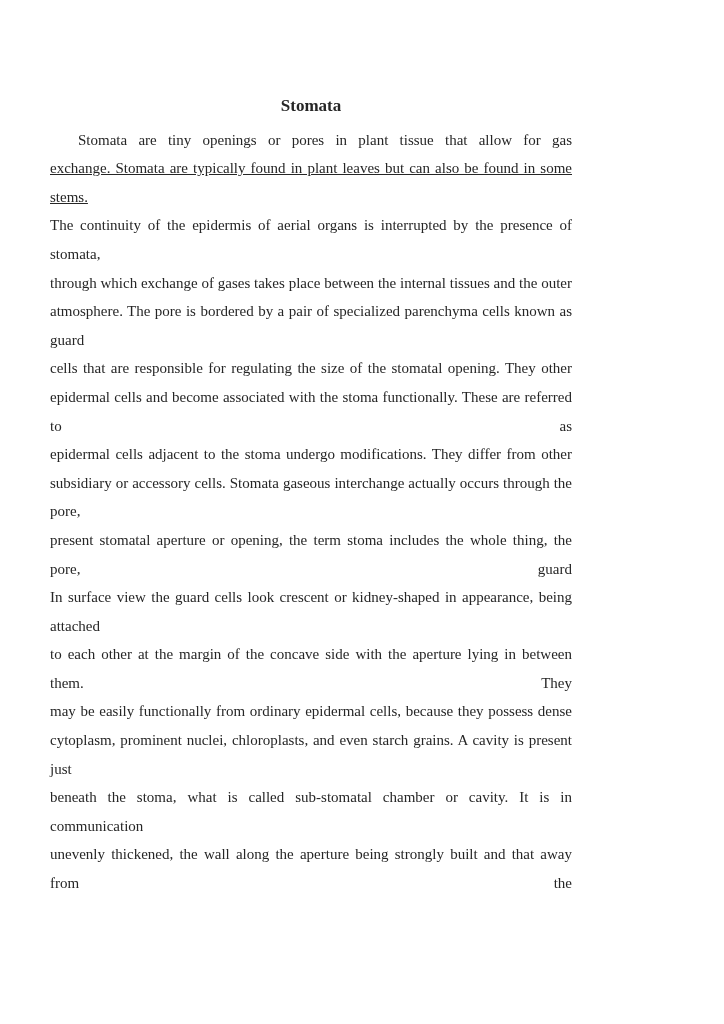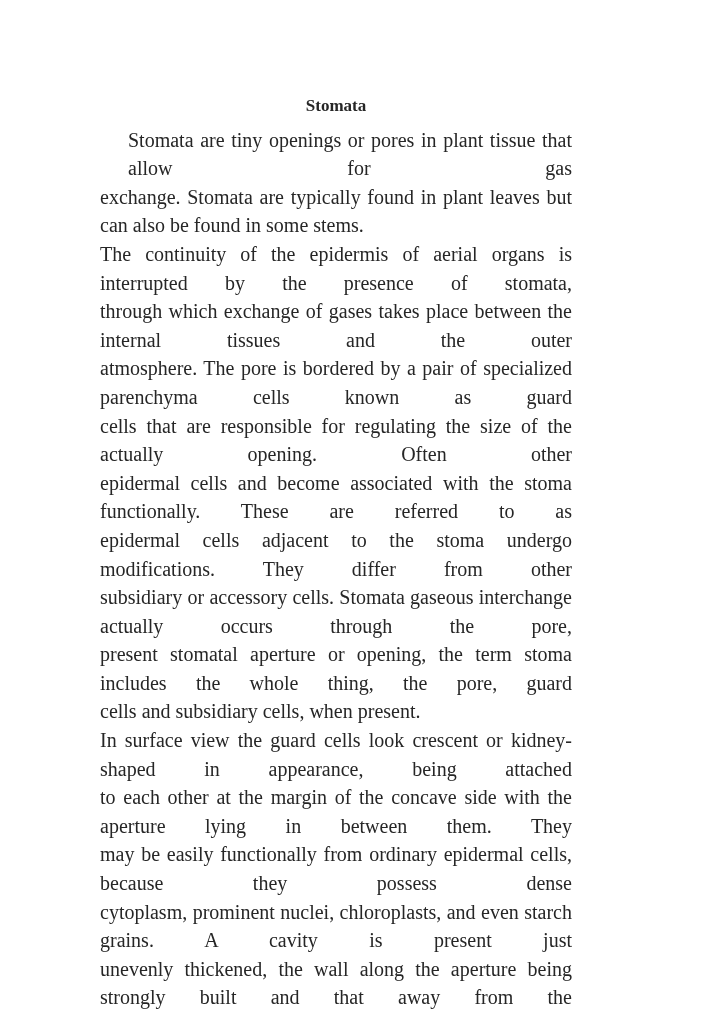--- a/index.html
+++ b/index.html
@@ -14,40 +14,41 @@
     position: relative;
     font-family: "Liberation Serif", "DejaVu Serif", serif;
     color: #262626;
   }
   .doc {
     position: absolute;
     top: 0; left: 0;
     width: 659px;
     height: 1024px;
     box-sizing: border-box;
-    padding: 92px 87px 0 100px; 
+    padding: 92px 87px 0 50px; 
     background: #ffffff;
   }
   .page-title {
     font-size: 17px;
     font-weight: bold;
     text-align: center;
     line-height: 28.6px;
     margin: 0 0 5px 0;
   }
   .para { margin: 0; }
   .line {
-    font-size: 20px;
+    font-size: 15px;
     line-height: 28.6px;
     text-align: justify;
     text-align-last: justify;
     white-space: normal;
   }
   .line.last {
     text-align-last: left;
+    text-decoration: underline;
   }
   .para.indent-first .line:first-child {
     padding-left: 28px;
     box-sizing: border-box;
   }
 </style>
 </head>
 <body>
 
 <div class="doc">
@@ -55,29 +56,29 @@
 
   <div class="para indent-first">
       <div class="line">Stomata are tiny openings or pores in plant tissue that allow for gas</div>
       <div class="line last">exchange. Stomata are typically found in plant leaves but can also be found in some stems.</div>
     </div>
 
   <div class="para">
       <div class="line">The continuity of the epidermis of aerial organs is interrupted by the presence of stomata,</div>
       <div class="line">through which exchange of gases takes place between the internal tissues and the outer</div>
       <div class="line">atmosphere. The pore is bordered by a pair of specialized parenchyma cells known as guard</div>
-      <div class="line">cells that are responsible for regulating the size of the actually opening. Often other</div>
+      <div class="line">cells that are responsible for regulating the size of the stomatal opening. They other</div>
       <div class="line">epidermal cells and become associated with the stoma functionally. These are referred to as</div>
       <div class="line">epidermal cells adjacent to the stoma undergo modifications. They differ from other</div>
       <div class="line">subsidiary or accessory cells. Stomata gaseous interchange actually occurs through the pore,</div>
       <div class="line">present stomatal aperture or opening, the term stoma includes the whole thing, the pore, guard</div>
-      <div class="line last">cells and subsidiary cells, when present.</div>
     </div>
 
   <div class="para">
       <div class="line">In surface view the guard cells look crescent or kidney-shaped in appearance, being attached</div>
       <div class="line">to each other at the margin of the concave side with the aperture lying in between them. They</div>
       <div class="line">may be easily functionally from ordinary epidermal cells, because they possess dense</div>
       <div class="line">cytoplasm, prominent nuclei, chloroplasts, and even starch grains. A cavity is present just</div>
+      <div class="line">beneath the stoma, what is called sub-stomatal chamber or cavity. It is in communication</div>
       <div class="line">unevenly thickened, the wall along the aperture being strongly built and that away from the</div>
     </div>
 
 </div>
 
 </body></html>

